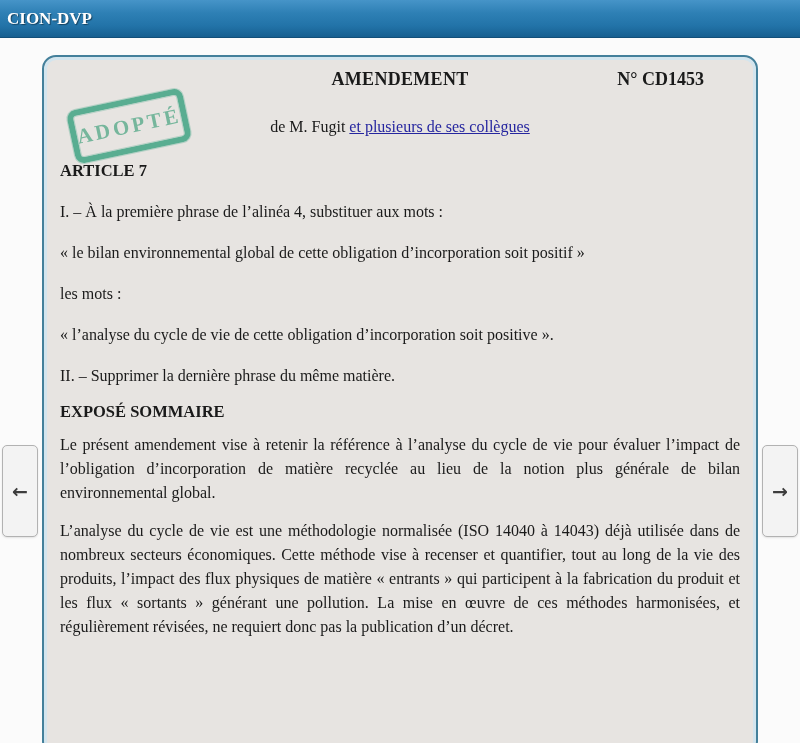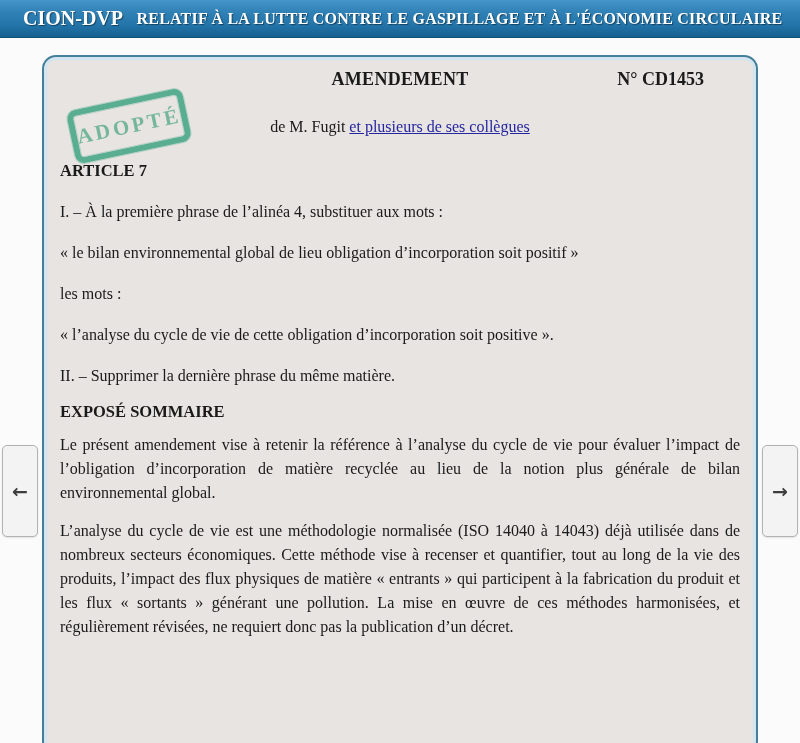--- a/index.html
+++ b/index.html
@@ -22,23 +22,23 @@
     top: 0; left: 0;
     width: 800px;
     height: 38px;
     background: linear-gradient(to bottom, #4694c8 0%, #2e80b5 35%, #2273a8 70%, #175f90 100%);
     border-bottom: 1px solid #124f79;
     display: flex;
     align-items: center;
     box-sizing: border-box;
   }
   .top-bar .committee {
-    padding-left: 23px;
-    font-weight: bold;
-    font-size: 20px;
+    padding-left: 7px;
+    font-weight: bold;
+    font-size: 17px;
     color: #ffffff;
     text-shadow: 1px 1px 1px rgba(0,0,0,0.45);
     white-space: nowrap;
   }
   .top-bar .bar-title {
     flex: 1;
     text-align: center;
     font-weight: bold;
     font-size: 16px;
     letter-spacing: 0.2px;
@@ -170,40 +170,39 @@
     line-height: 1;
   }
   .nav-btn.prev { left: 2px; }
   .nav-btn.next { right: 2px; }
 </style>
 </head>
 <body>
 
 <header class="top-bar">
   <span class="committee">CION-DVP</span>
-  <span class="bar-title">RELATIF À LA LUTTE CONTRE LE GASPILLAGE ET À L'ÉCONOMIE CIRCULAIRE</span>
 </header>
 
 <main class="card">
   <div class="title-row">
     <h1 class="doc-type">AMENDEMENT</h1>
     <span class="doc-number">N° CD1453</span>
   </div>
 
   <div class="stamp">
     <span>ADOPTÉ</span>
   </div>
 
   <p class="author-line"><span>de M. Fugit </span><a href="#">et plusieurs de ses collègues</a></p>
 
   <h2 class="section-heading">ARTICLE 7</h2>
 
   <div class="doc-body">
     <p class="body-par">I. – À la première phrase de l’alinéa 4, substituer aux mots :</p>
-    <p class="body-par">« le bilan environnemental global de lieu obligation d’incorporation soit positif »</p>
+    <p class="body-par">« le bilan environnemental global de cette obligation d’incorporation soit positif »</p>
     <p class="body-par">les mots :</p>
     <p class="body-par">« l’analyse du cycle de vie de cette obligation d’incorporation soit positive ».</p>
     <p class="body-par">II. – Supprimer la dernière phrase du même matière.</p>
 
     <h2 class="section-heading expose-heading">EXPOSÉ SOMMAIRE</h2>
 
     <p class="expose-par first">Le présent amendement vise à retenir la référence à l’analyse du cycle de vie pour évaluer l’impact de l’obligation d’incorporation de matière recyclée au lieu de la notion plus générale de bilan environnemental global.</p>
     <p class="expose-par">L’analyse du cycle de vie est une méthodologie normalisée (ISO 14040 à 14043) déjà utilisée dans de nombreux secteurs économiques. Cette méthode vise à recenser et quantifier, tout au long de la vie des produits, l’impact des flux physiques de matière « entrants » qui participent à la fabrication du produit et les flux « sortants » générant une pollution. La mise en œuvre de ces méthodes harmonisées, et régulièrement révisées, ne requiert donc pas la publication d’un décret.</p>
   </div>
 </main>

